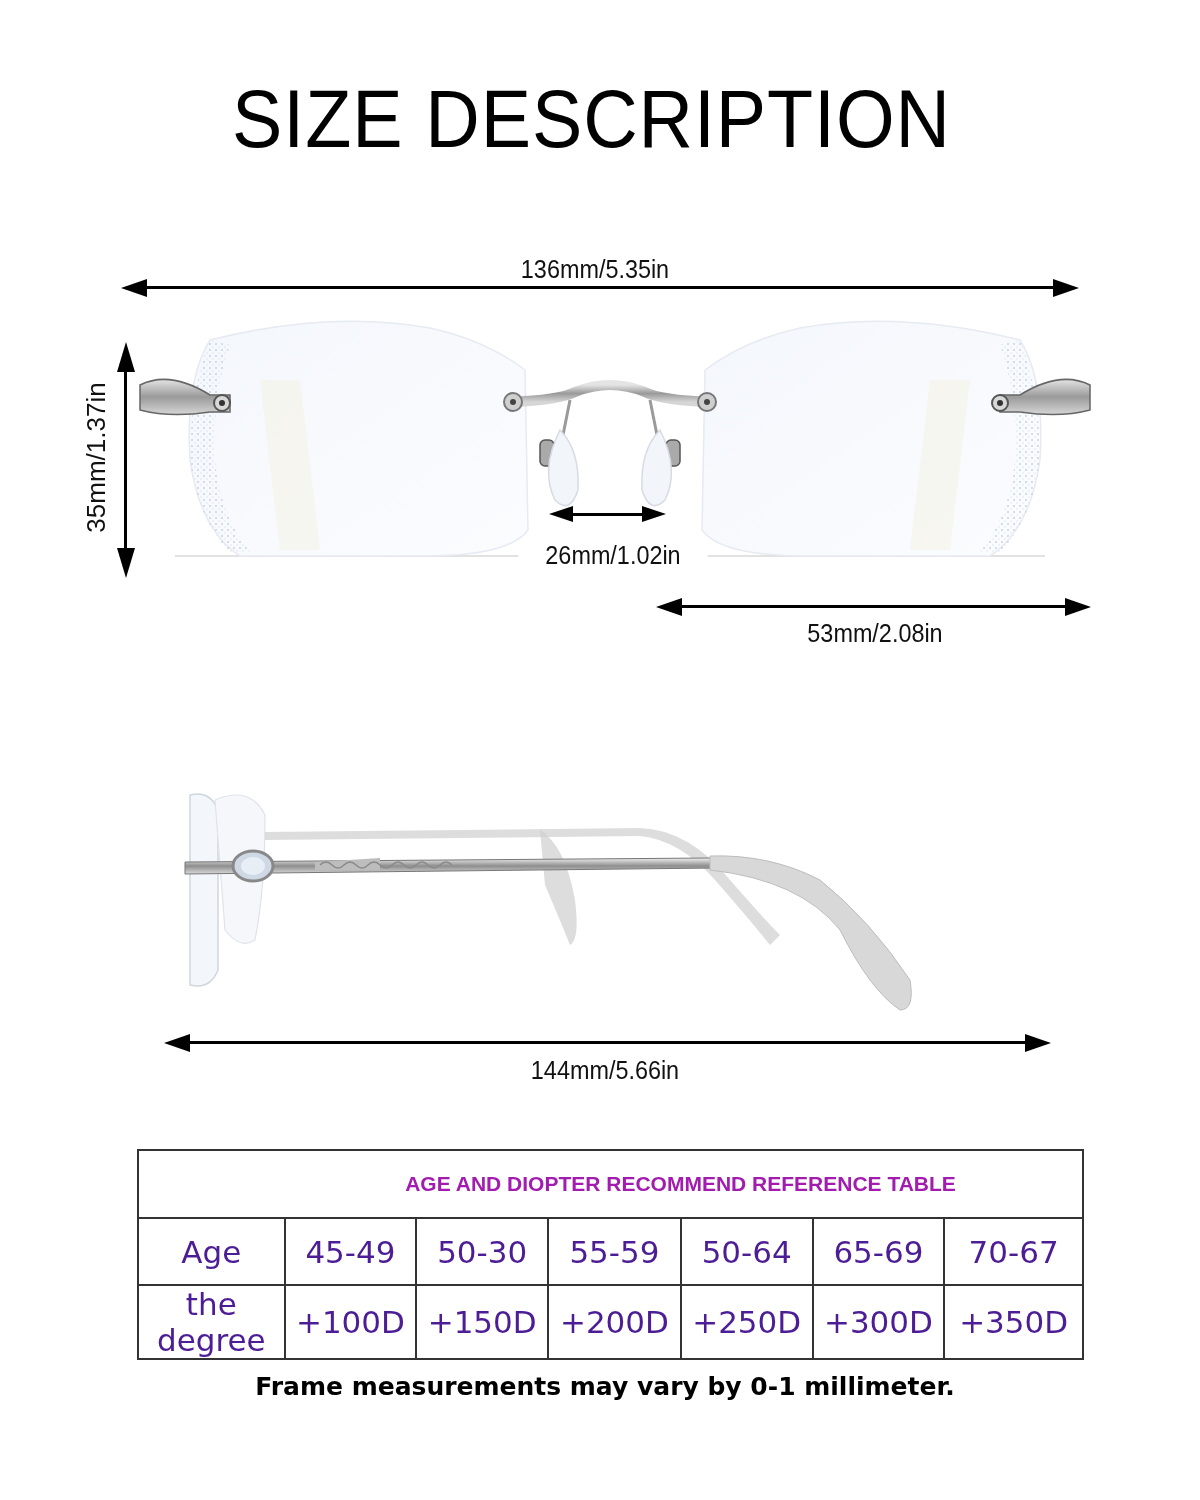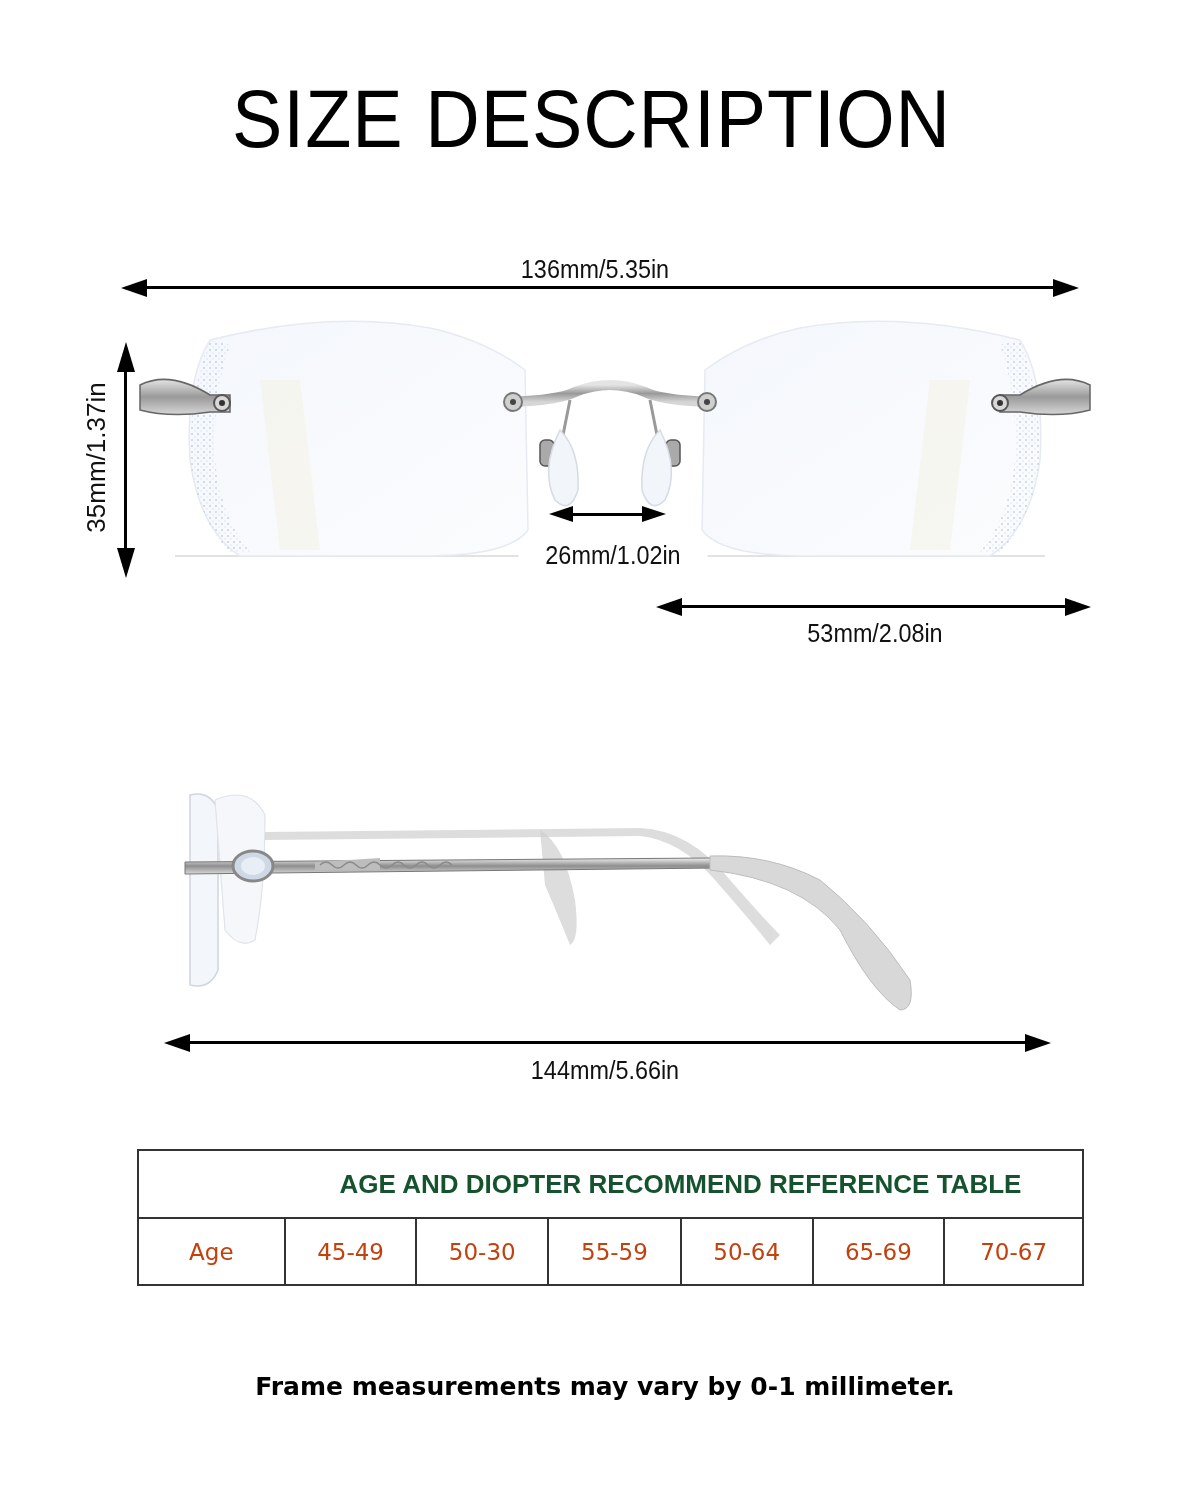--- a/index.html
+++ b/index.html
@@ -9,22 +9,22 @@
     .dim-label { font-size: 26px; color: #111; white-space: nowrap; transform: scaleX(0.9); transform-origin: center; }
     .hline { height: 3px; background: #000; }
     .arrow-l { width: 0; height: 0; border-top: 9px solid transparent; border-bottom: 9px solid transparent; border-right: 26px solid #000; }
     .arrow-r { width: 0; height: 0; border-top: 9px solid transparent; border-bottom: 9px solid transparent; border-left: 26px solid #000; }
     .arrow-u { width: 0; height: 0; border-left: 9px solid transparent; border-right: 9px solid transparent; border-bottom: 30px solid #000; }
     .arrow-d { width: 0; height: 0; border-left: 9px solid transparent; border-right: 9px solid transparent; border-top: 30px solid #000; }
     .vline { width: 3px; background: #000; }
     .vert-label { font-size: 26px; color: #111; white-space: nowrap; transform: rotate(-90deg); transform-origin: center; }
 
     table.ref { position: absolute; left: 137px; top: 1149px; width: 947px; border-collapse: collapse; font-family: "DejaVu Sans", sans-serif; }
-    table.ref td { border: 2px solid #333; text-align: center; font-size: 23px; color: #c2410c; padding: 0; }
-    table.ref tr.head td { height: 66px; font-family: "Liberation Sans", sans-serif; font-weight: 700; font-size: 26px; color: #14532d; }
+    table.ref td { border: 2px solid #333; text-align: center; font-size: 31px; color: #4c1d95; padding: 0; }
+    table.ref tr.head td { height: 66px; font-family: "Liberation Sans", sans-serif; font-weight: 700; font-size: 21px; color: #a21caf; }
     table.ref tr.row td { height: 65px; }
     .disclaimer { left: 0; width: 1210px; top: 1372px; text-align: center; font-family: "DejaVu Sans", sans-serif; font-weight: 700; font-size: 25px; color: #000; }
   </style>
 </head>
 <body>
 
 <div class="abs title">SIZE DESCRIPTION</div>
 
 <div>
 
@@ -149,16 +149,25 @@
   </tr>
   <tr class="row">
     <td>Age</td>
     <td>45-49</td>
     <td>50-30</td>
     <td>55-59</td>
     <td>50-64</td>
     <td>65-69</td>
     <td>70-67</td>
   </tr>
+  <tr class="row">
+    <td>the degree</td>
+    <td>+100D</td>
+    <td>+150D</td>
+    <td>+200D</td>
+    <td>+250D</td>
+    <td>+300D</td>
+    <td>+350D</td>
+  </tr>
 </tbody>
   </table>
 
 <div class="abs disclaimer">Frame measurements may vary by 0-1 millimeter.</div>
 
 </body></html>

